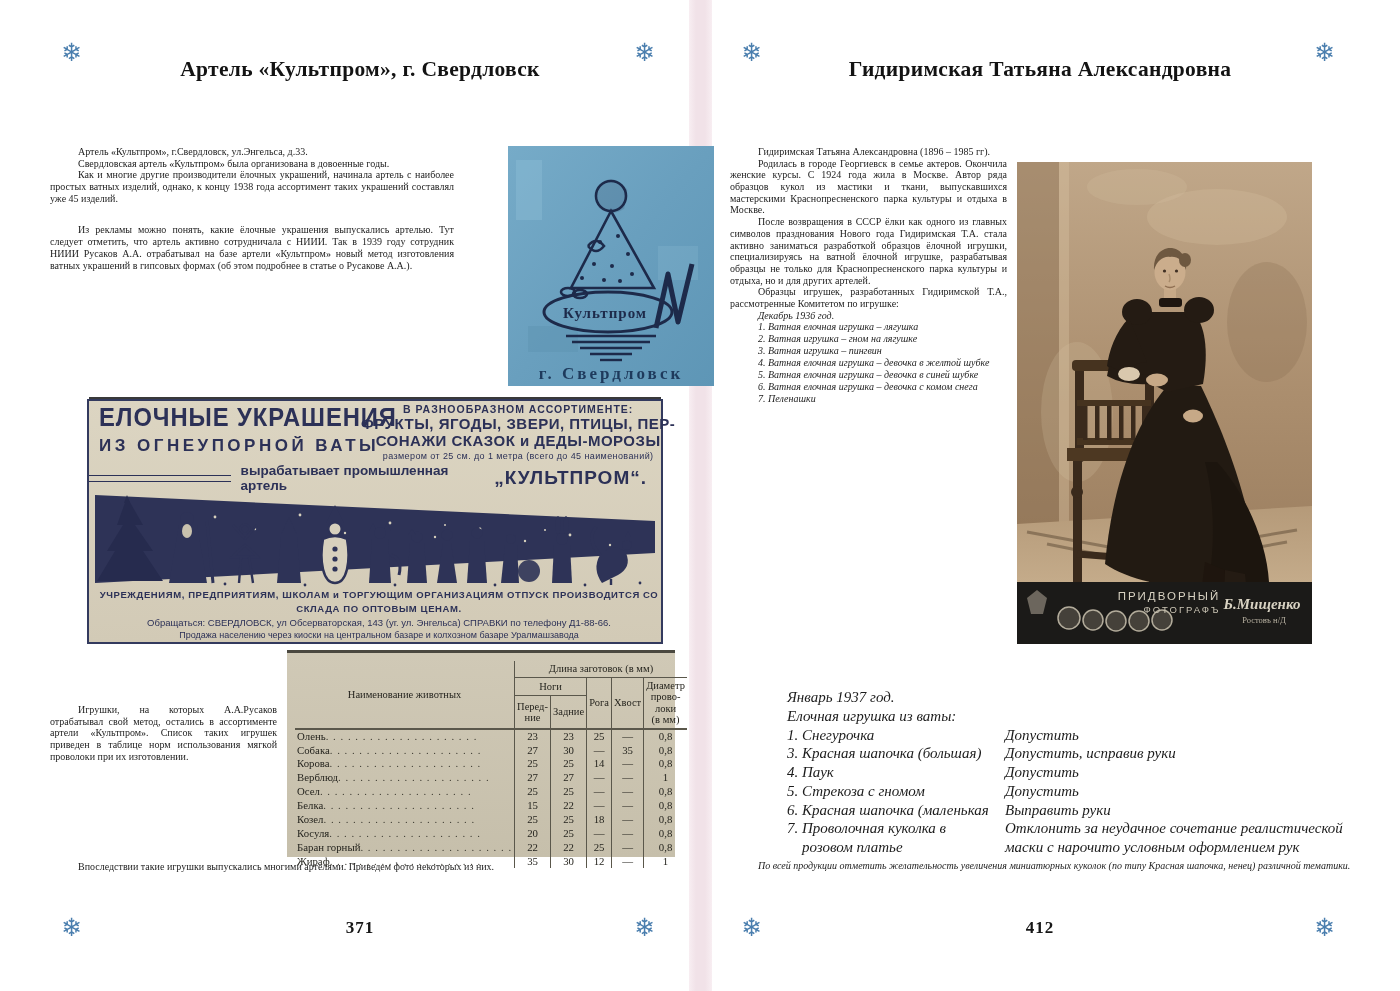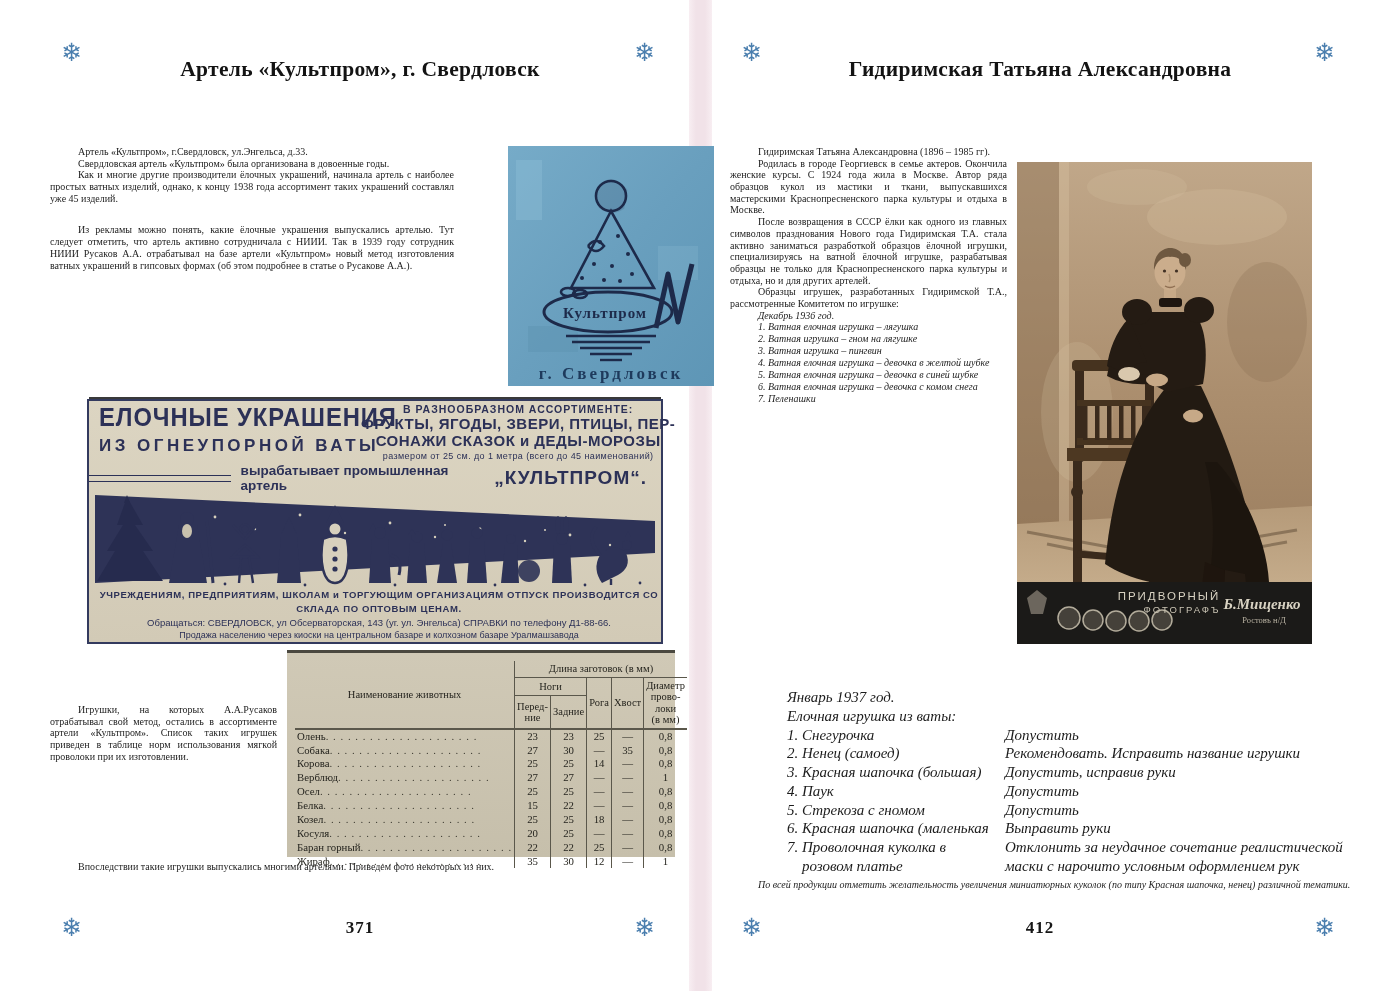--- a/index.html
+++ b/index.html
@@ -558,24 +558,20 @@
     <div class="rp-jan">
       <div class="jan-block">
         <p class="jan-head">Январь 1937 год.</p>
         <p class="jan-head">Елочная игрушка из ваты:</p>
         <div>
             <div class="jan-row">
             <div class="jan-name">1. Снегурочка</div>
             <div class="jan-decision">Допустить</div>
           </div>
             <div class="jan-row">
-            <div class="jan-name">2. Ненец (самоед)</div>
-            <div class="jan-decision">Рекомендовать. Исправить название игрушки</div>
-          </div>
-            <div class="jan-row">
             <div class="jan-name">3. Красная шапочка (большая)</div>
             <div class="jan-decision">Допустить, исправив руки</div>
           </div>
             <div class="jan-row">
             <div class="jan-name">4. Паук</div>
             <div class="jan-decision">Допустить</div>
           </div>
             <div class="jan-row">
             <div class="jan-name">5. Стрекоза с гномом</div>
             <div class="jan-decision">Допустить</div>

